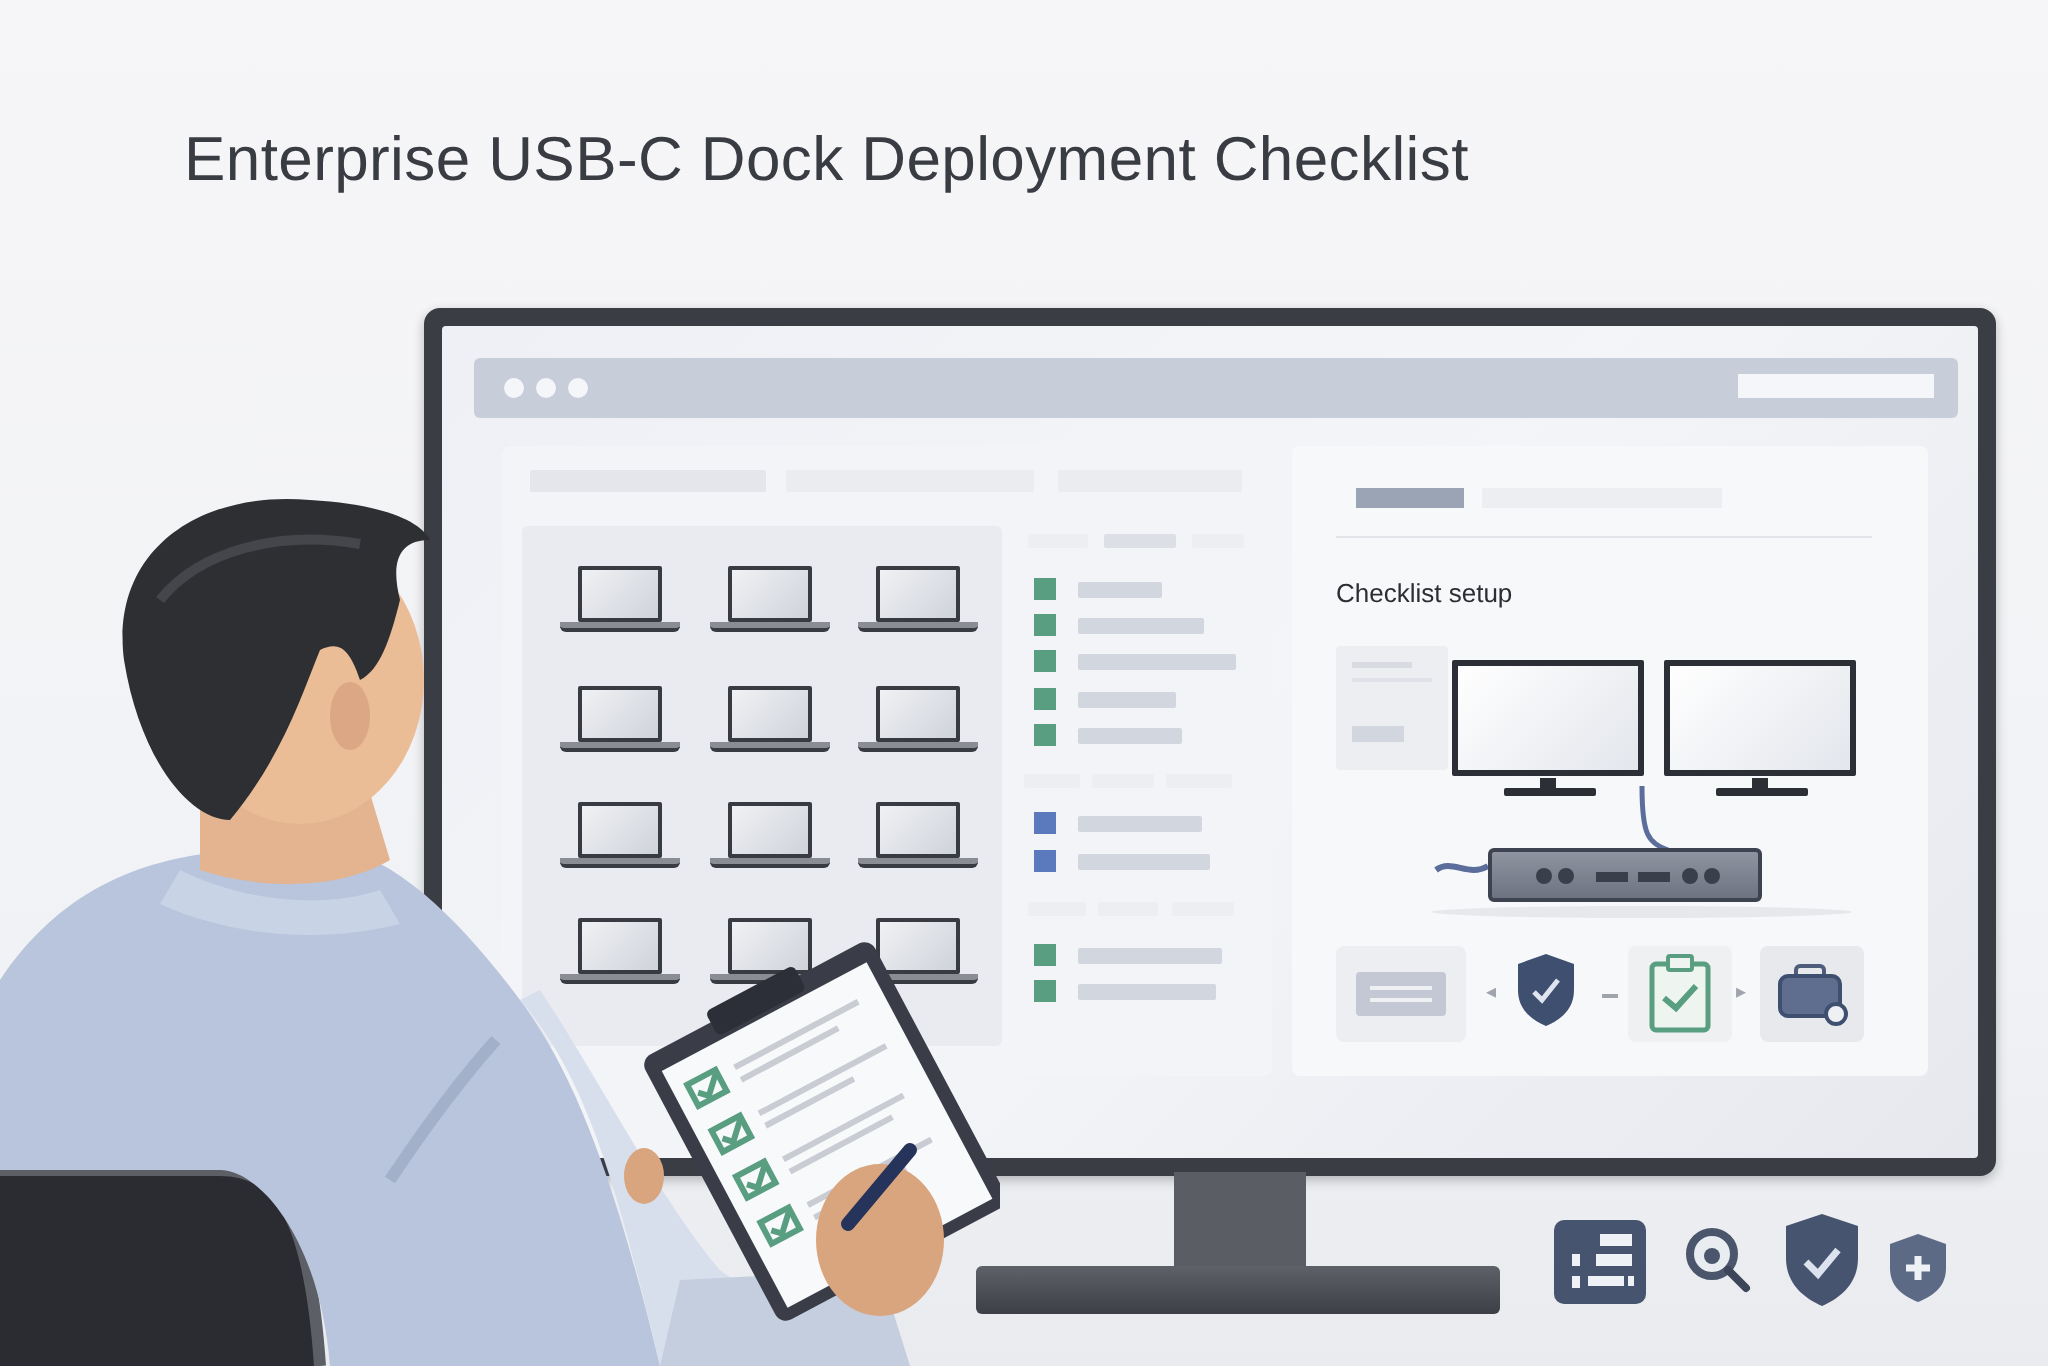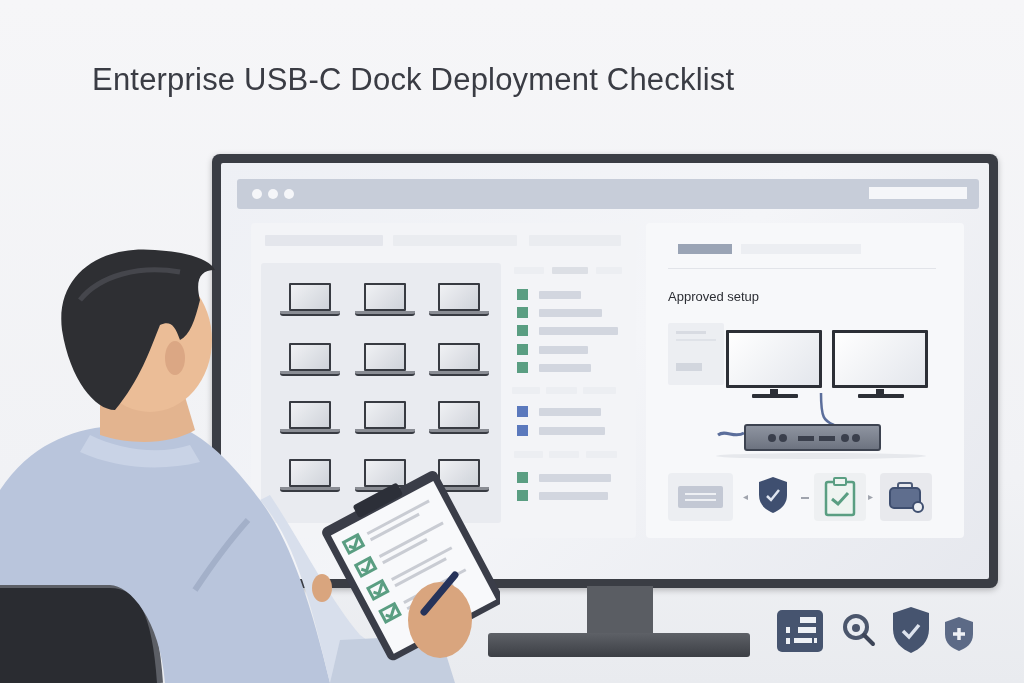--- a/index.html
+++ b/index.html
@@ -212,21 +212,21 @@
       <div class="check-row" style="left:296px;top:327px">
           <span class="sq" style="background:#5a9e82"></span>
           <span class="bar" style="width:69px"></span>
         </div>
     </div>
 
     <div class="panel-right">
       <div class="rp-head-bar"></div>
       <div class="rp-head-faint"></div>
       <div class="rp-divider"></div>
-      <div class="approved">Approved setup</div>
+      <div class="approved">Checklist setup</div>
 
       <div class="mini-card">
         <div style="position:absolute;left:8px;top:8px;width:30px;height:3px;background:#d8dbe2;"></div>
         <div style="position:absolute;left:8px;top:16px;width:40px;height:2px;background:#dfe2e8;"></div>
         <div style="position:absolute;left:8px;top:40px;width:26px;height:8px;background:#d2d6de;"></div>
       </div>
 
       <div class="mon" style="left:80px;top:107px"></div>
       <div class="mon-stem" style="left:124px;top:166px"></div>
       <div class="mon-foot" style="left:106px;top:171px"></div>

